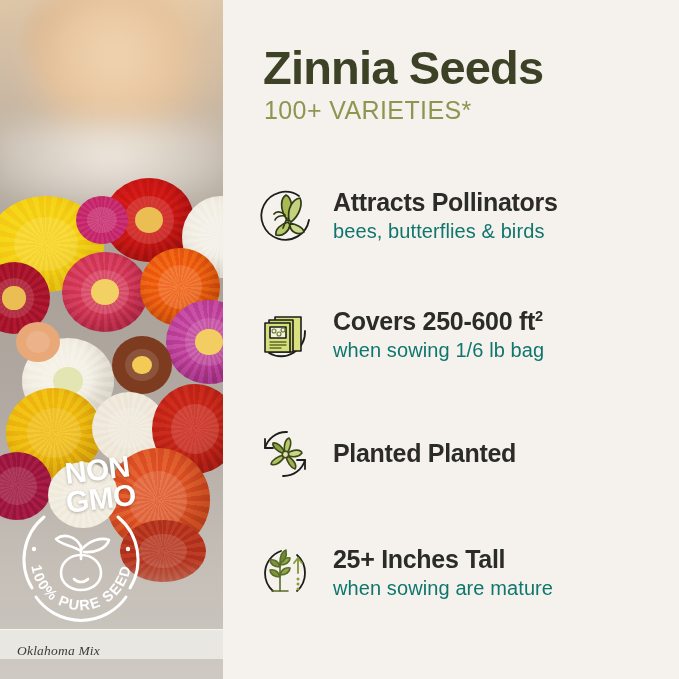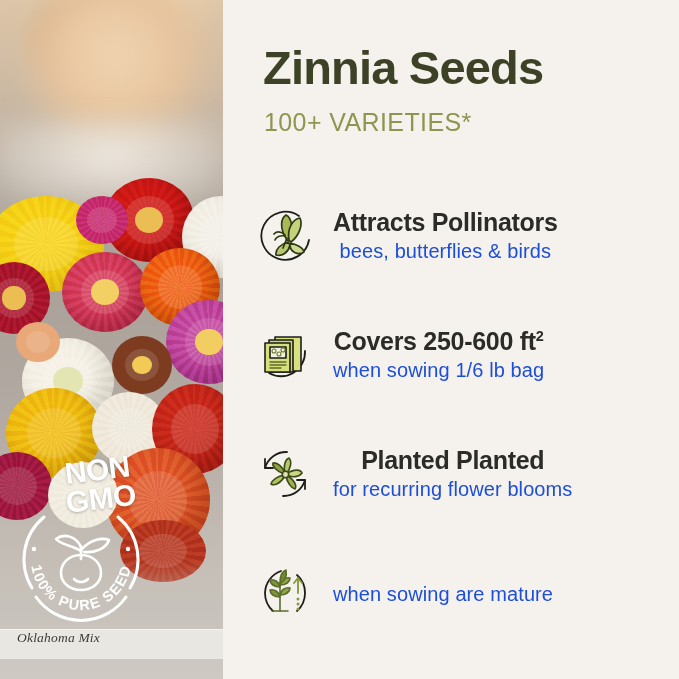--- a/index.html
+++ b/index.html
@@ -97,21 +97,21 @@
   
   .caption-bar {
     position: absolute;
     left: 0;
     bottom: 20px;
     width: 223px;
     height: 30px;
     background: rgba(238,236,231,0.86);
     border-top: 1px solid rgba(255,255,255,0.55);
     display: flex;
-    align-items: flex-start;
+    align-items: flex-end;
     padding-left: 17px;
   }
 
   .caption-text {
     font-family: "Liberation Serif", serif;
     font-style: italic;
     font-size: 13.5px;
     color: #3c3b38;
     letter-spacing: 0.2px;
   }
@@ -164,33 +164,32 @@
     font-size: 47px;
     font-weight: bold;
     color: #3d4226;
     letter-spacing: -0.8px;
     line-height: 1;
   }
 
   .subtitle {
     position: absolute;
     left: 41px;
-    top: 108px;
+    top: 96px;
     font-size: 25px;
     color: #8d9650;
     letter-spacing: 0.4px;
     font-weight: normal;
   }
 
   .features {
     position: absolute;
     left: 28px;
-    top: 192px;
+    top: 172px;
     width: 410px;
-    text-align: center;
   }
 
   .feature {
     display: flex;
     align-items: center;
     height: 87px;
     margin-bottom: 32px;
   }
 
   .feature-icon {
@@ -218,21 +217,21 @@
   }
 
   .feature-heading sup {
     font-size: 0.58em;
     vertical-align: super;
     font-weight: bold;
   }
 
   .feature-sub {
     font-size: 20px;
-    color: #1d4ed8;
+    color: #0f766e;
     letter-spacing: 0.1px;
     margin-top: 4px;
     font-weight: normal;
     white-space: nowrap;
   }
 </style>
 </head>
 <body>
 
 <div class="infographic">
@@ -411,21 +410,20 @@
               <path d="M 33,32 C 42,26 48,28 49,31 C 46,35 39,36 34,33 Z" fill="#c9d686"></path>
               <path d="M 33,33 C 42,38 44,44 42,47 C 38,46 34,40 33,34 Z" fill="#9fb052"></path>
               <path d="M 32,34 C 27,42 21,44 18,42 C 19,38 25,34 31,33 Z" fill="#b2c264"></path>
               <path d="M 31,32 C 23,29 19,24 20,21 C 24,20 30,25 32,31 Z" fill="#8fa046"></path>
               <circle cx="32.5" cy="32.5" r="3.2" fill="#e5dfbd"></circle>
             </g>
           </svg>
         </div>
         <div class="feature-text">
           <div class="feature-heading">Planted Planted</div>
-          <div class="feature-sub">for recurring flower blooms</div>
         </div>
       </div>
 
       <div class="feature">
         <div class="feature-icon">
           <svg width="64" height="64" viewBox="0 0 64 64" fill="none">
             <g stroke="#1d1d1b" stroke-width="1.8" fill="none" stroke-linecap="round">
               <path d="M 28,10 A 24,24 0 0 0 12,32 A 24,24 0 0 0 20,50"></path>
               <path d="M 44,50 A 24,24 0 0 0 52,32 A 24,24 0 0 0 44,14"></path>
             </g>
@@ -443,19 +441,20 @@
               <path d="M 41,22 L 45,17 L 49,22"></path>
             </g>
             <g fill="#8a9a3f">
               <circle cx="45" cy="38" r="1.5"></circle>
               <circle cx="45" cy="43" r="1.5"></circle>
               <circle cx="45" cy="48" r="1.5"></circle>
             </g>
           </svg>
         </div>
         <div class="feature-text">
+          <div class="feature-heading">25+ Inches Tall</div>
           <div class="feature-sub">when sowing are mature</div>
         </div>
       </div>
 
     </div>
   </div>
 </div>
 
 </body></html>

